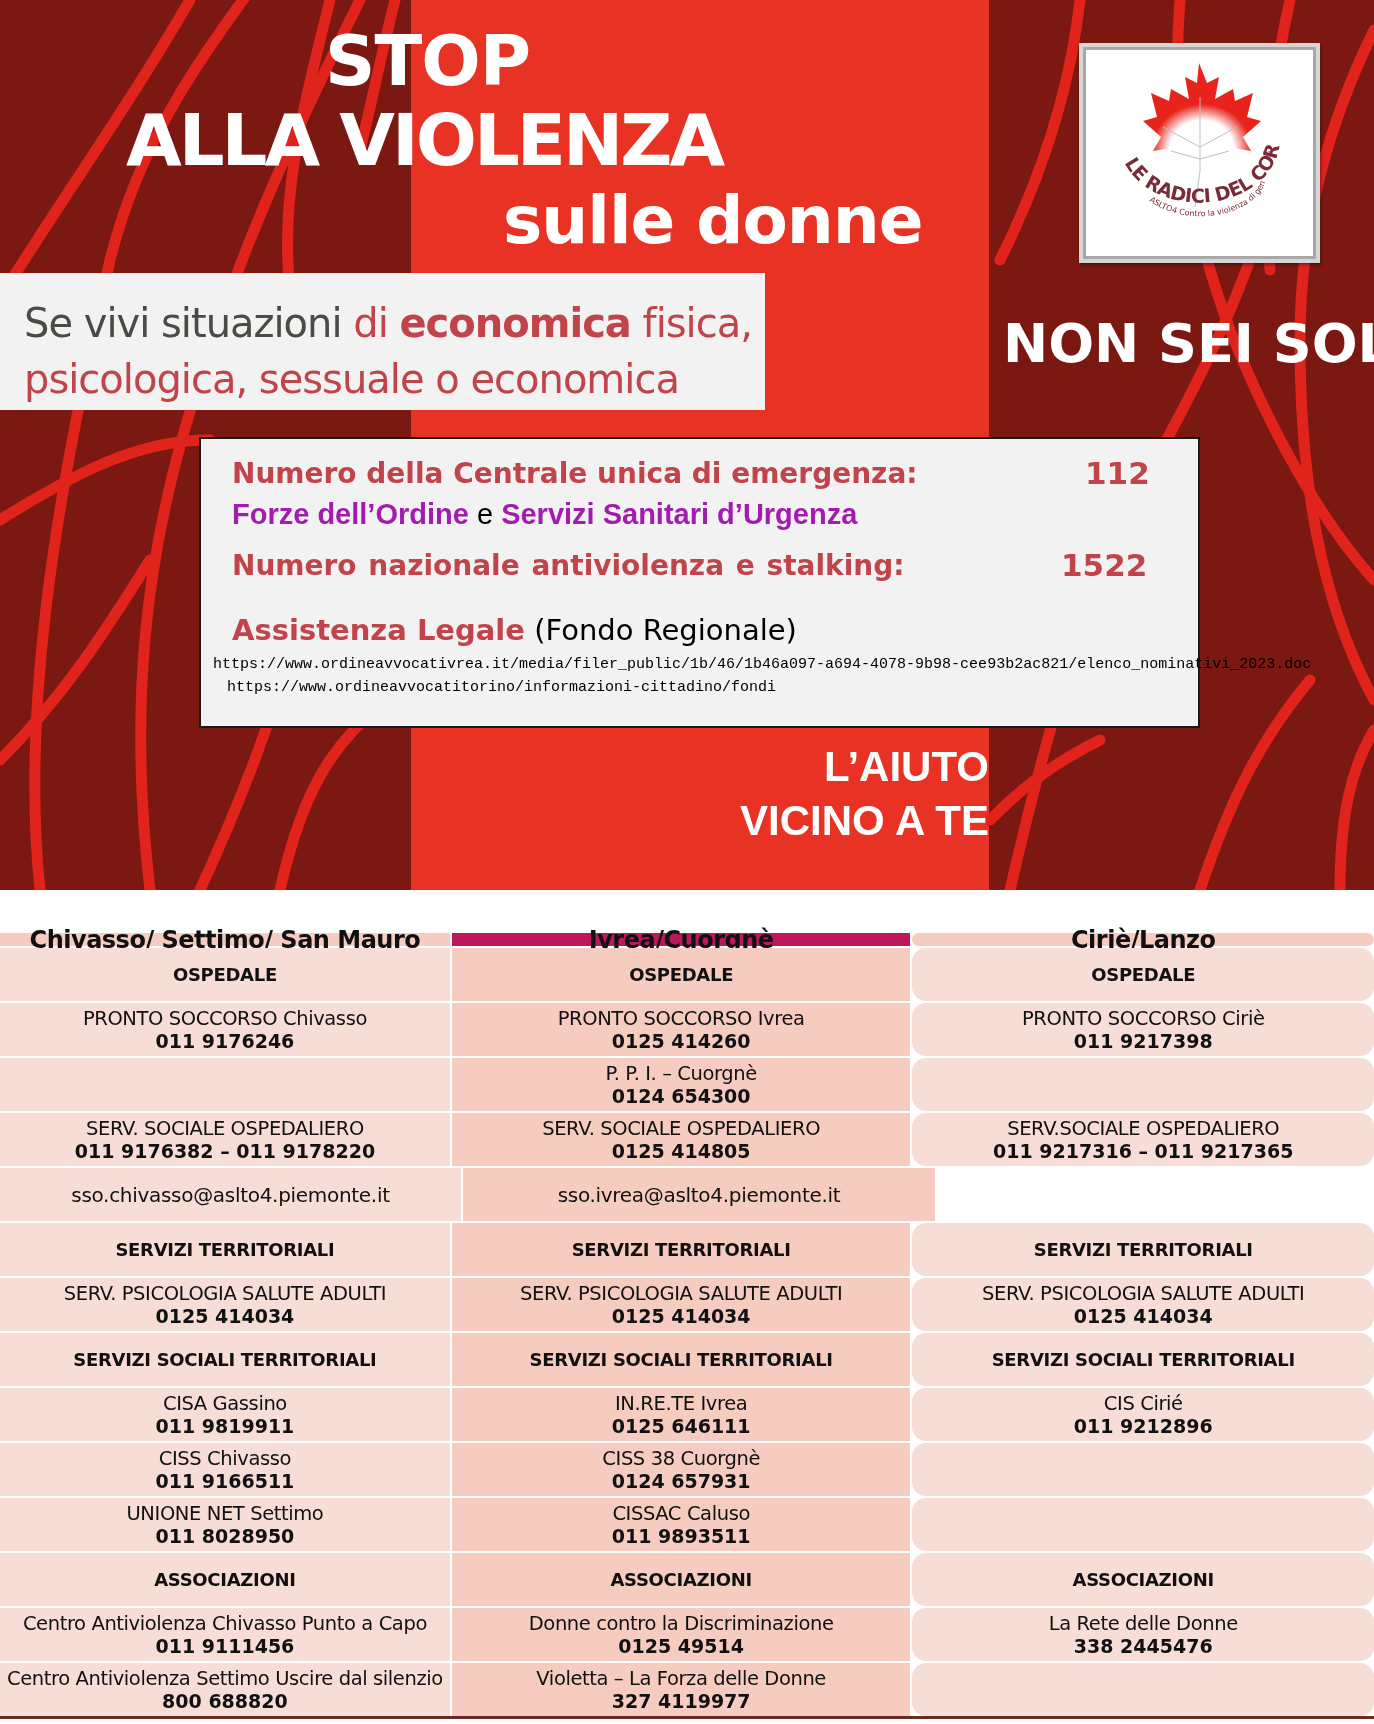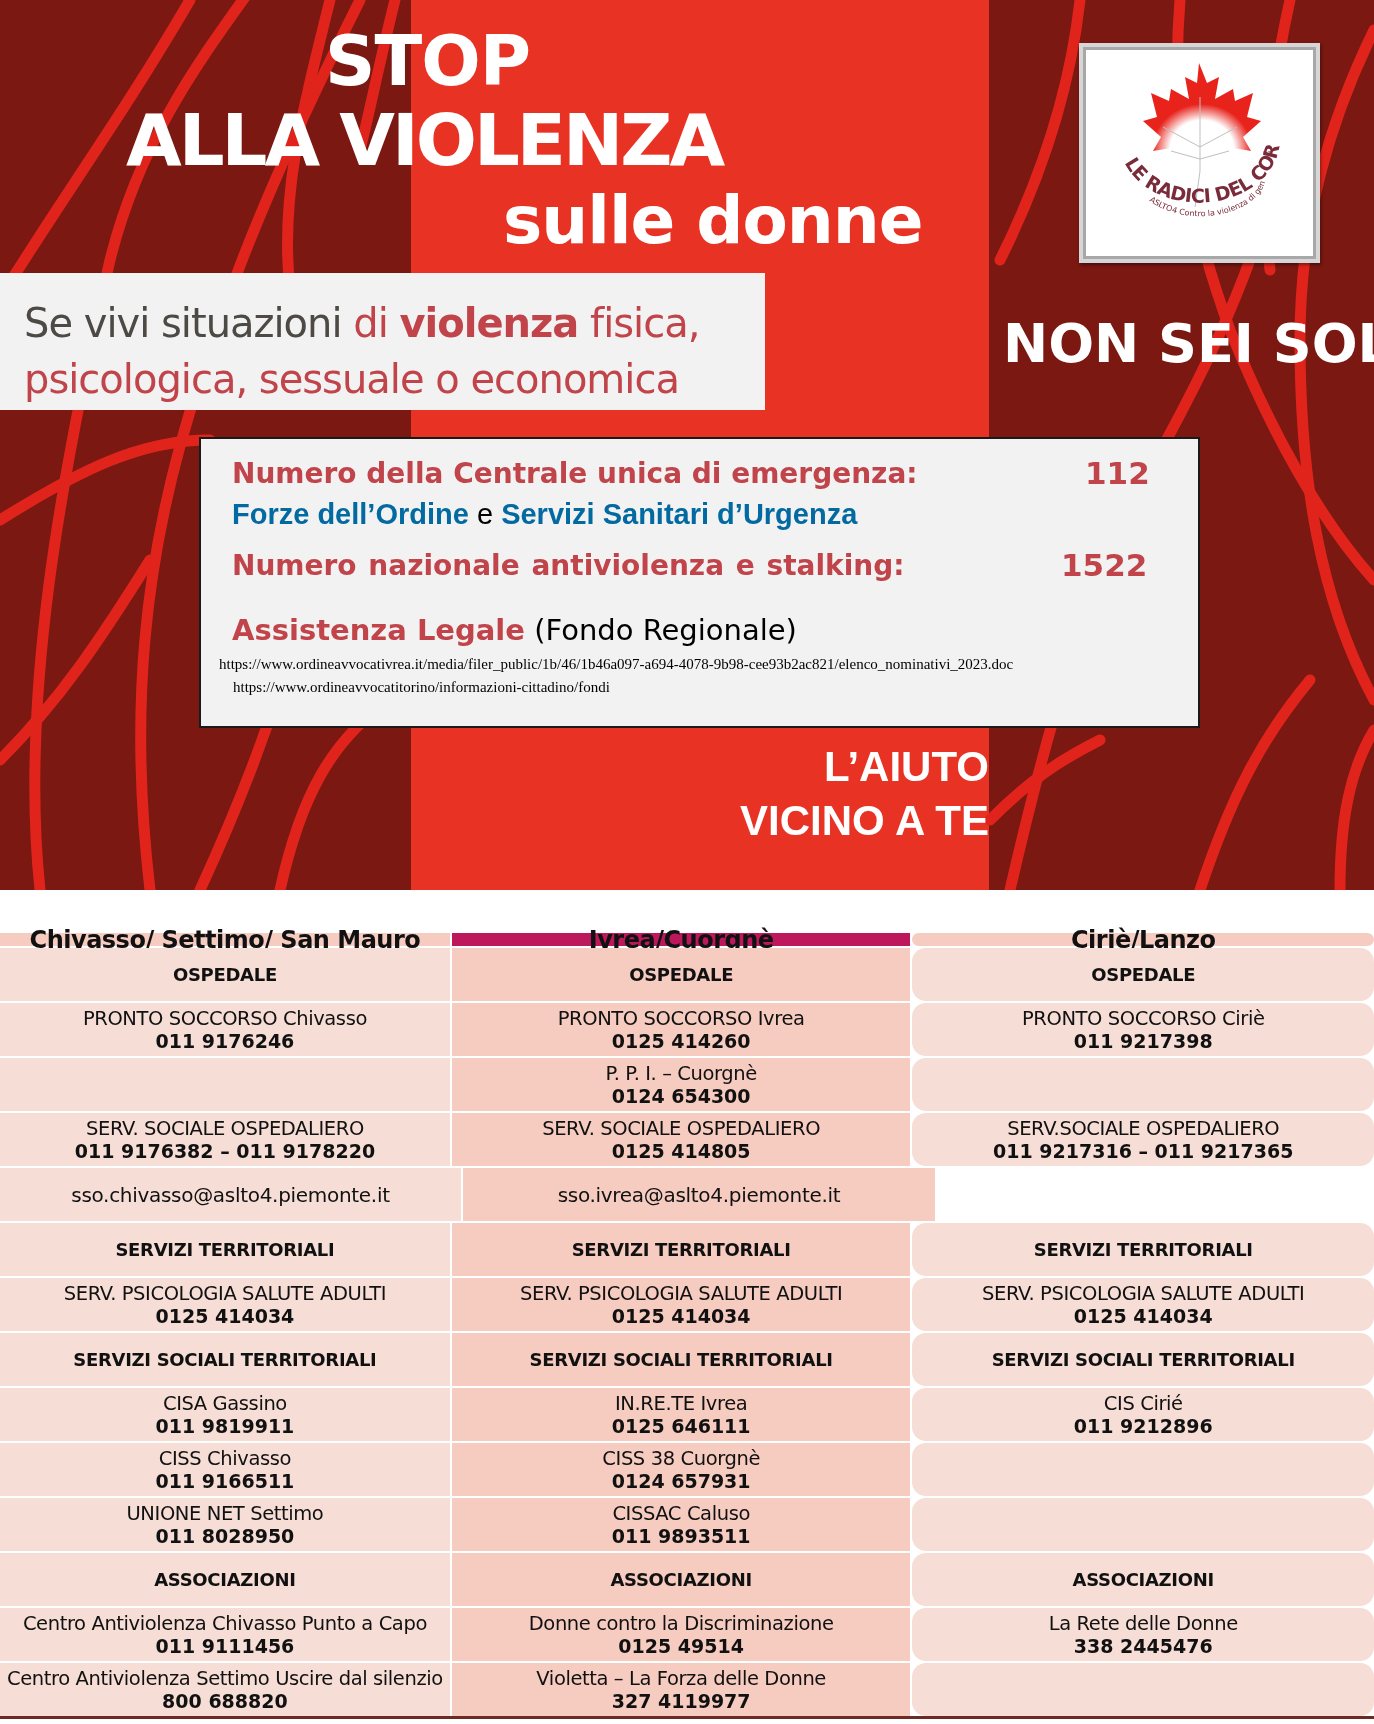--- a/index.html
+++ b/index.html
@@ -24,25 +24,25 @@
   .sub-bold { font-weight: bold; }
 
   .logo-box { position: absolute; left: 1079px; top: 43px; width: 241px; height: 220px; background: #ffffff; border: 4px solid #d6d6d6; box-shadow: inset 0 0 0 3px #a8a8a8, 1px 2px 3px rgba(0,0,0,0.4); }
   .logo-svg { position: absolute; left: 0; top: 0; width: 233px; height: 212px; }
 
   .non-sei { position: absolute; left: 1003px; top: 312px; color: #fff; font-size: 54px; font-weight: bold; white-space: nowrap; letter-spacing: 0px; }
 
   .info-box { position: absolute; left: 199px; top: 437px; width: 1001px; height: 291px; background: #f2f2f2; border: 2px solid #1a1a1a; }
   .info-row { position: absolute; white-space: nowrap; }
   .info-red { color: #c0444a; font-weight: bold; font-size: 29px; }
-  .info-black { color: #0369a1; font-weight: bold; font-size: 29px; font-family: "Liberation Sans", sans-serif; }
+  .info-black { color: #a21caf; font-weight: bold; font-size: 29px; font-family: "Liberation Sans", sans-serif; }
   .info-black-reg { color: #000; font-weight: normal; font-size: 29px; font-family: "Liberation Sans", sans-serif; }
   .info-num { position: absolute; color: #c0444a; font-weight: bold; font-size: 31px; }
   .info-legal-paren { color: #000; font-weight: normal; font-size: 29px; }
-  .info-url { position: absolute; font-size: 15.5px; color: #000; white-space: nowrap; font-family: Liberation Serif, serif; margin-left: 6px; }
+  .info-url { position: absolute; font-size: 15.5px; color: #000; white-space: nowrap; font-family: Liberation Mono, monospace; }
 
   .aiuto { position: absolute; left: 411px; top: 740px; width: 578px; text-align: right; color: #fff; font-weight: bold; font-size: 42px; line-height: 54px; font-family: "Liberation Sans", sans-serif; }
 
   .table { position: absolute; left: 0; top: 891px; width: 1374px; border-bottom: 3px solid #6b2a24; }
   .trow { display: flex; height: 55px; border-top: 2px solid #ffffff; }
   .tcell { display: flex; flex-direction: column; align-items: center; justify-content: center; text-align: center; color: #111; border-right: 2px solid #ffffff; }
   .tcell:last-child { border-right: none; }
   .c1 { width: 463px; background: #f6ddd6; }
   .c2 { width: 472px; background: #f6cbc0; }
   .c3 { width: 473px; background: #f6ddd6; border-radius: 14px; }
@@ -84,21 +84,21 @@
     <path d="M1340 890 C 1340 820, 1350 770, 1374 730"></path>
     <path d="M990 820 C 1030 780, 1060 760, 1100 740"></path>
   </svg>
 
   <div class="title title-stop">STOP</div>
   <div class="title title-alla">ALLA VIOLENZA</div>
   <div class="title title-sulle">sulle donne</div>
 
   <div class="subtitle-box">
     <div class="subtitle-line">
-      <span class="sub-gray">Se vivi situazioni </span><span class="sub-red">di </span><span class="sub-red sub-bold">violenza</span><span class="sub-red"> fisica,</span>
+      <span class="sub-gray">Se vivi situazioni </span><span class="sub-red">di </span><span class="sub-red sub-bold">economica</span><span class="sub-red"> fisica,</span>
     </div>
     <div class="subtitle-line sub-red">psicologica, sessuale o economica</div>
   </div>
 
   <div class="logo-box">
     <svg class="logo-svg" viewBox="0 0 233 212">
       <defs>
         <radialGradient id="leafgrad" cx="50%" cy="80%" r="60%">
           <stop offset="0%" stop-color="#ffffff"></stop>
           <stop offset="45%" stop-color="#ffffff"></stop>

